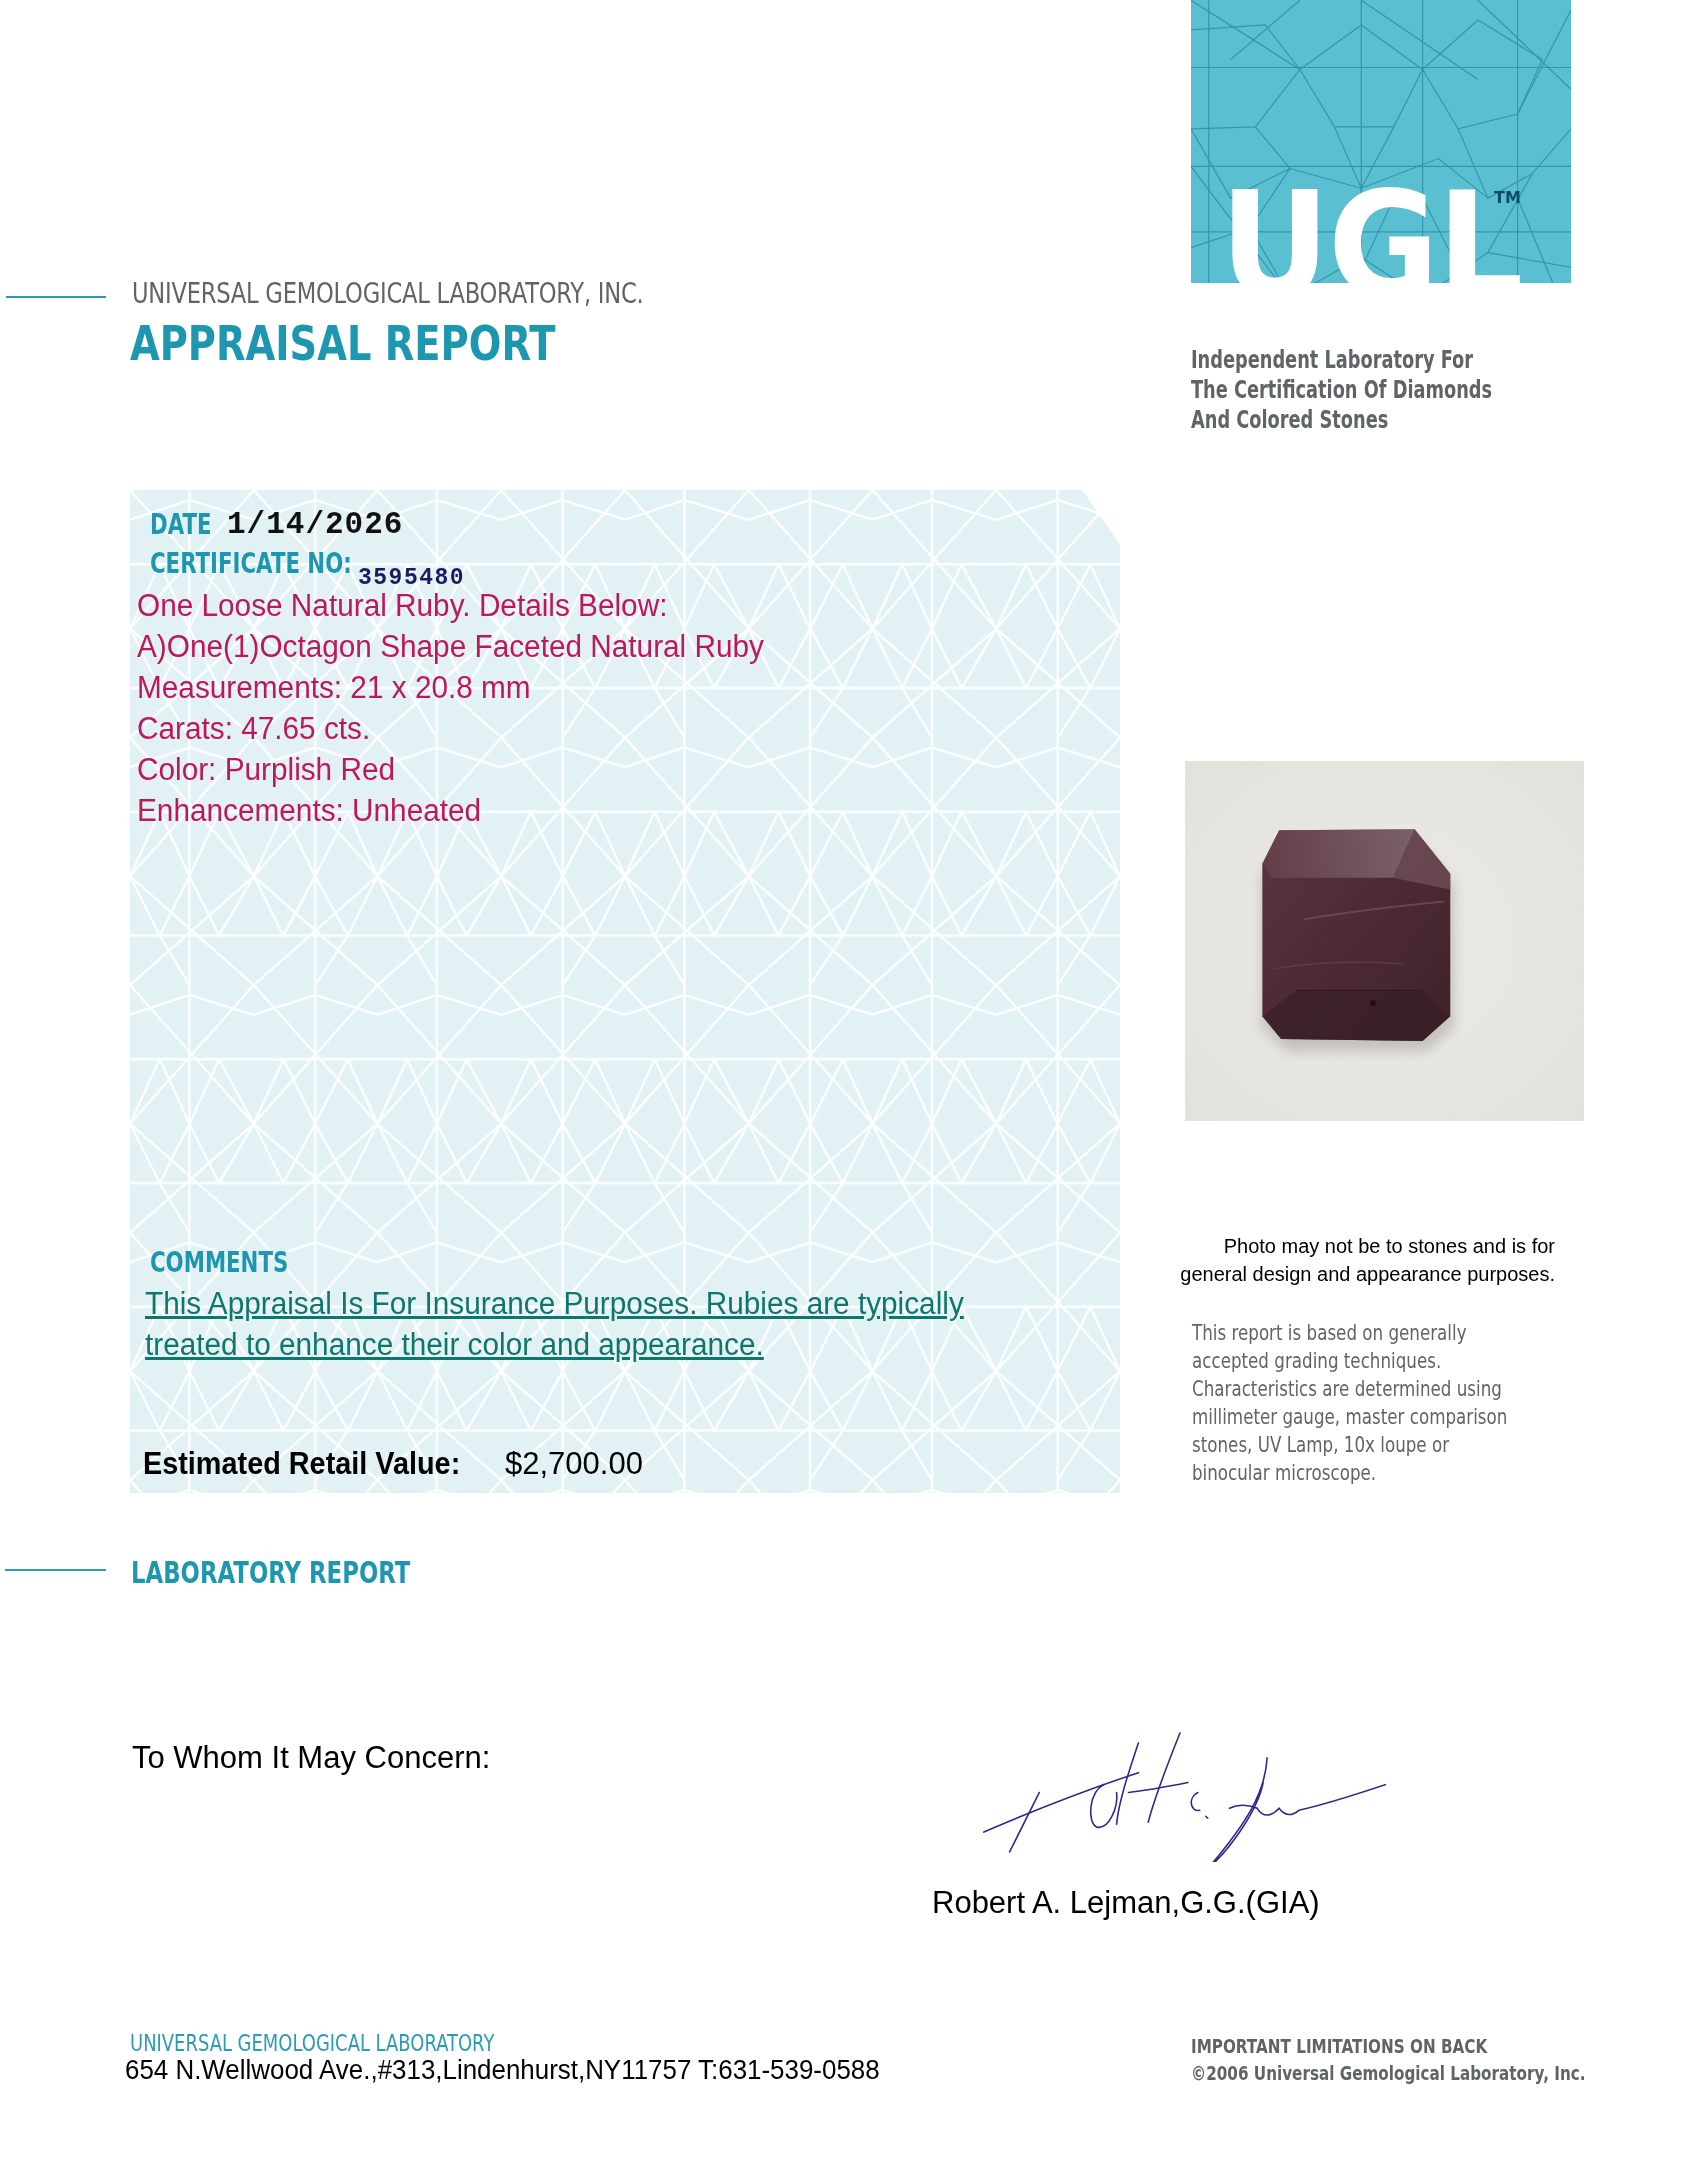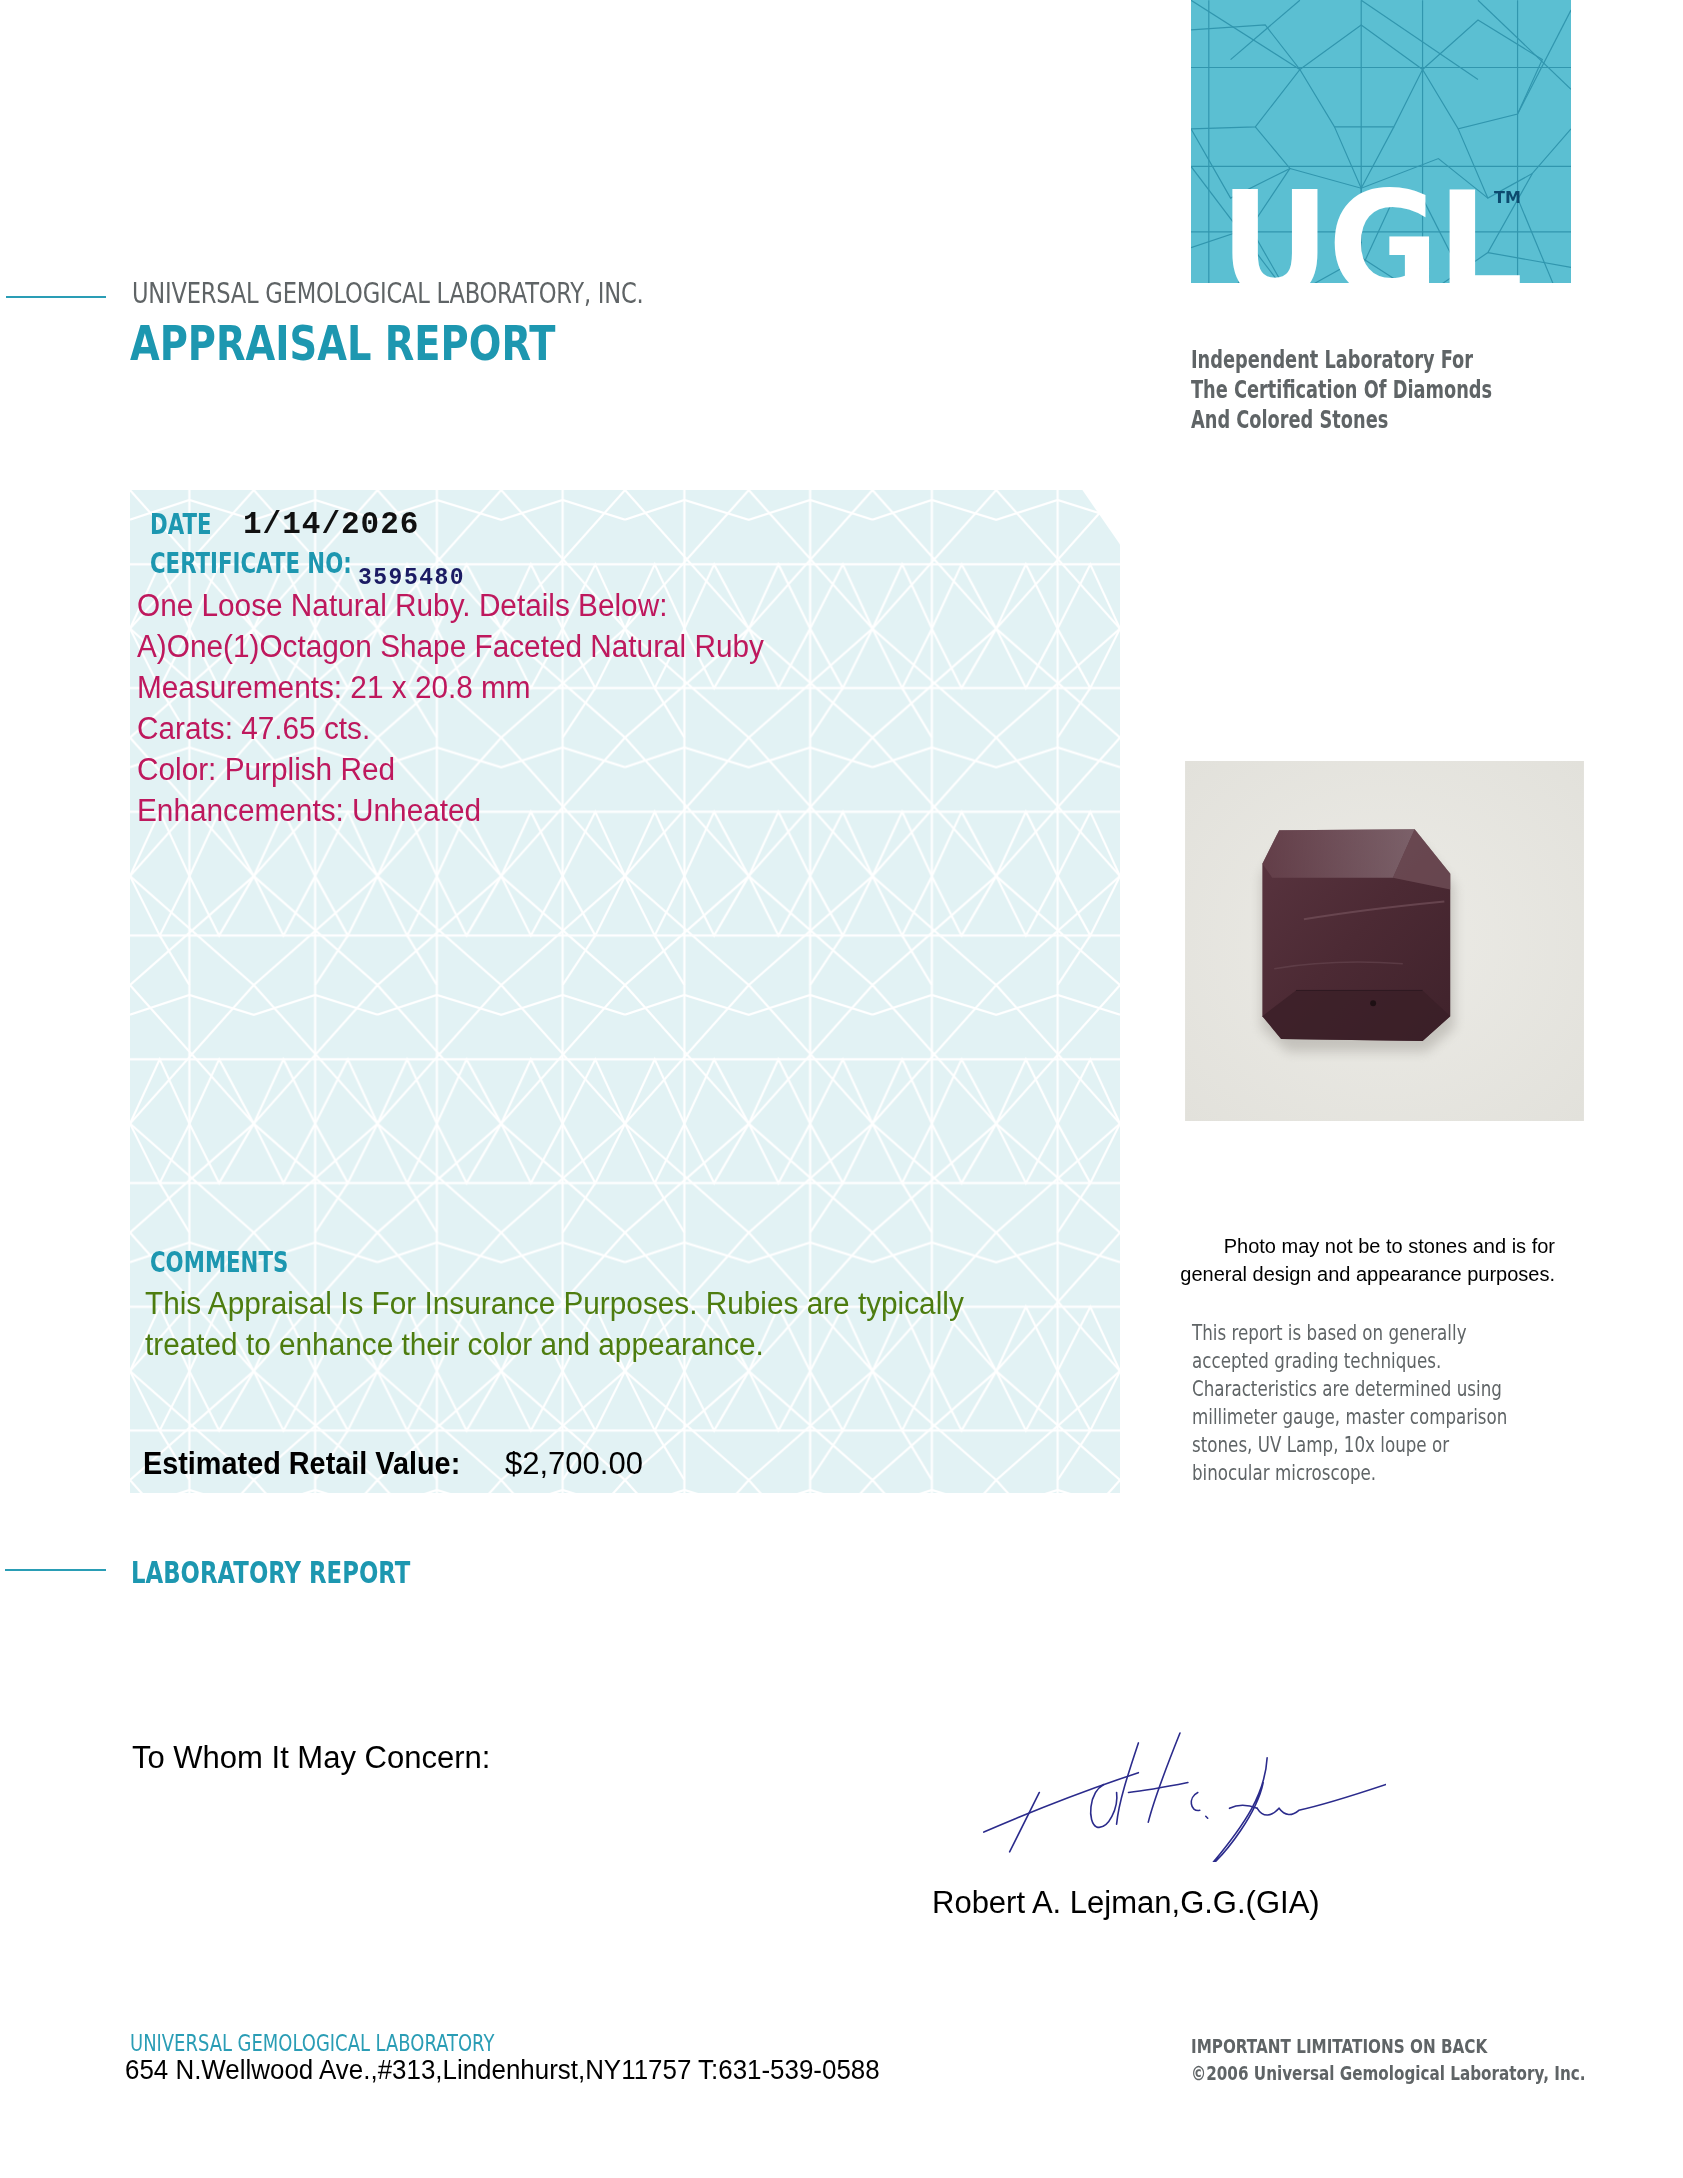--- a/index.html
+++ b/index.html
@@ -23,30 +23,30 @@
   #tagline { left: 1191px; top: 345px; font-family: "DejaVu Sans", sans-serif; font-size: 24px; line-height: 30px; color: #5f6466;
              font-weight: bold; transform: scaleX(0.74); transform-origin: left top; white-space: nowrap; }
 
   
   #panel { left: 130px; top: 490px; width: 990px; height: 1003px; }
   #panel svg { position: absolute; left: 0; top: 0; }
   .label-teal { font-family: "DejaVu Sans", sans-serif; font-weight: bold; color: #1d97b0; display: inline-block;
                 transform: scaleX(0.76); transform-origin: left center; white-space: nowrap; }
   #date-row { left: 150px; top: 508px; font-size: 28px; white-space: nowrap; }
   #date-label { font-size: 28px; }
-  #date-value { position: absolute; left: 77px; top: -1px; font-family: "Liberation Mono", monospace; font-size: 31px; font-weight: bold; color: #111; letter-spacing: 1px; margin-left: 16px; }
+  #date-value { position: absolute; left: 77px; top: -1px; font-family: "Liberation Mono", monospace; font-size: 31px; font-weight: bold; color: #111; letter-spacing: 1px; }
   #cert-row { left: 150px; top: 547px; white-space: nowrap; }
   #cert-label { font-size: 28px; }
   #cert-value { position: absolute; left: 208px; top: -1px; font-family: "Liberation Mono", monospace; font-size: 23px; font-weight: bold; color: #1b1b63; letter-spacing: 1.5px; margin-top: 19px; }
 
   #details { left: 137px; top: 585px; font-size: 31px; line-height: 41px; color: #be185d; white-space: nowrap; }
   #details div { transform: scaleX(0.96); transform-origin: left top; }
 
   #comments-label { left: 150px; top: 1246px; font-size: 28px; }
-  #comments-text { left: 145px; top: 1283px; font-size: 31px; line-height: 41px; color: #4d7c0f; width: 950px; }
+  #comments-text { left: 145px; top: 1283px; font-size: 31px; line-height: 41px; color: #0f766e; width: 950px; text-decoration: underline; }
   #comments-text div { white-space: nowrap; transform: scaleX(0.96); transform-origin: left top; }
 
   #value-row { left: 143px; top: 1446px; font-size: 31px; white-space: nowrap; color: #000; }
   #value-label { font-weight: bold; display: inline-block; transform: scaleX(0.93); transform-origin: left center; }
   #value-amount { position: absolute; left: 362px; top: 0; }
 
   
   #photo { left: 1185px; top: 761px; width: 399px; height: 360px; background: #e9e8e3; overflow: hidden; }
   #photo svg { position: absolute; left: 0; top: 0; }
 

